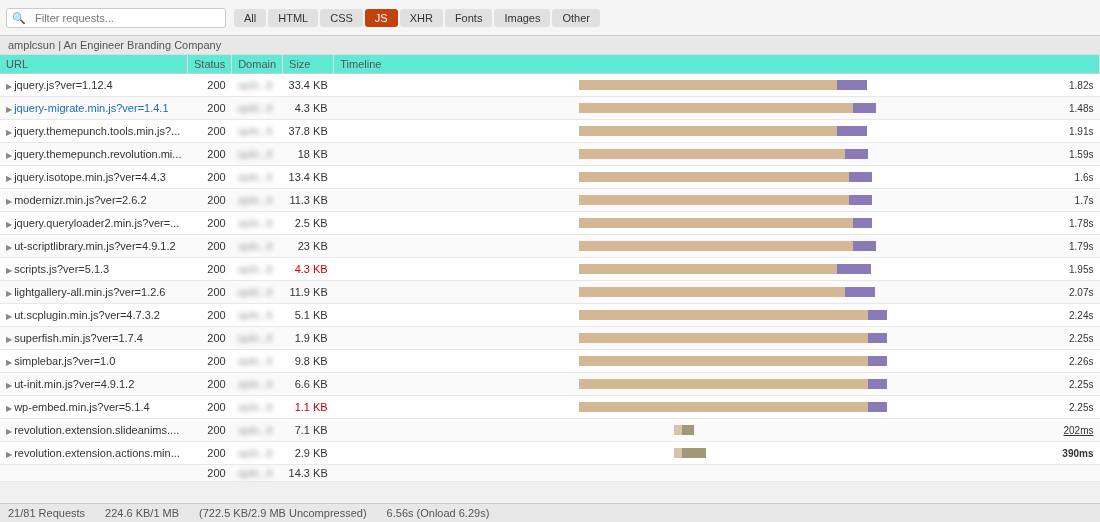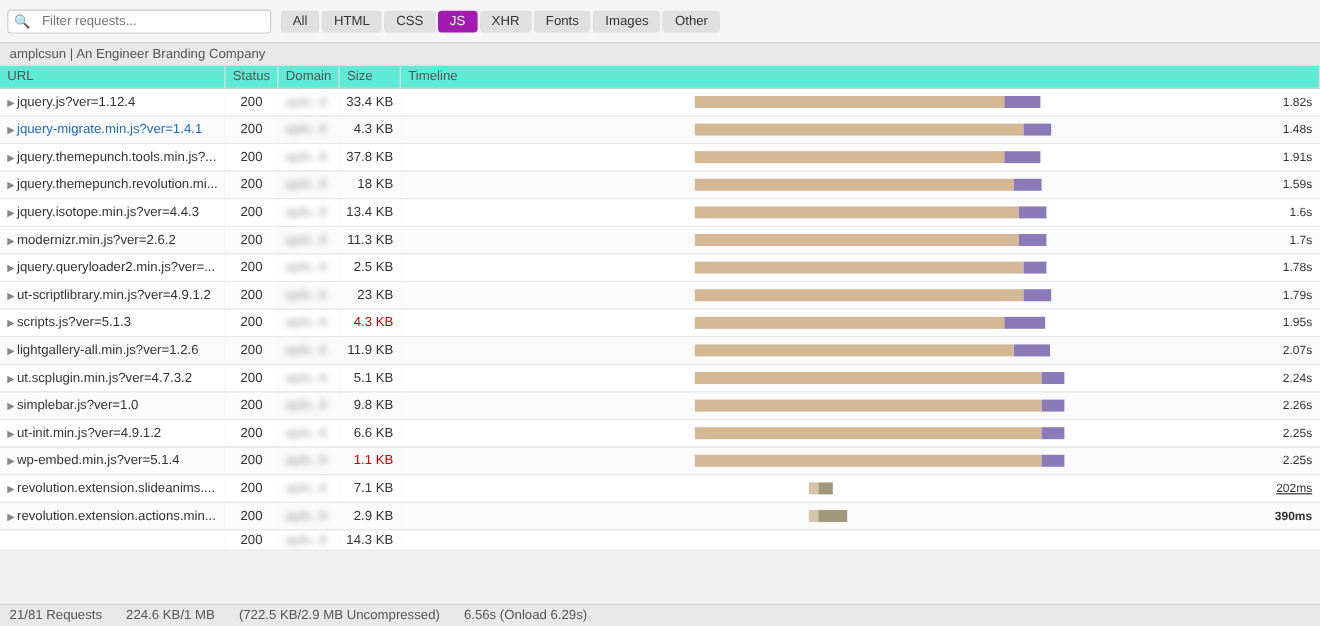--- a/index.html
+++ b/index.html
@@ -31,21 +31,21 @@
     .filter-btn {
       padding: 3px 10px;
       border: none;
       border-radius: 3px;
       font-size: 11px;
       cursor: pointer;
       background: #e0e0e0;
       color: #333;
     }
     .filter-btn.active {
-      background: #a21caf;
+      background: #c2410c;
       color: white;
     }
 
     
     .blurred {
       color: transparent;
       text-shadow: 0 0 5px rgba(0,0,0,0.4);
       user-select: none;
     }
 
@@ -86,21 +86,21 @@
       padding: 2px 6px;
       white-space: nowrap;
       overflow: hidden;
       text-overflow: ellipsis;
     }
     .col-url { width: 210px; max-width: 210px; }
     .col-status { width: 50px; text-align: center; }
     .col-domain { width: 90px; max-width: 90px; }
     .col-size { width: 70px; text-align: right; }
 
-    .status-200 { color: #333; }
+    .status-200 { color: #333; text-align: right; }
 
     .expand-icon {
       color: #888;
       margin-right: 2px;
       font-size: 10px;
     }
 
     
     .timeline-cell {
       position: relative;
@@ -361,20 +361,36 @@
               <div class="timeline-bar-wrap" style="position: relative;">
                 <div style="display: inline-block; width: 239px; height: 10px;"></div>
                 <div class="bar-waiting" style="width: 289px;"></div>
                 <div class="bar-receiving" style="width: 19px;"></div>
               </div>
               <span class="bar-label">2.24s</span>
             </div>
           </td>
         </tr>
         <tr>
+          <td class="col-url"><span class="expand-icon" style="font-size: 8px; color: rgb(136, 136, 136);">▶</span><span>superfish.min.js?ver=1.7.4</span></td>
+          <td class="col-status status-200">200</td>
+          <td class="col-domain blurred">apilc..tt</td>
+          <td class="col-size">1.9 KB</td>
+          <td style="width: 100%;">
+            <div class="timeline-cell">
+              <div class="timeline-bar-wrap" style="position: relative;">
+                <div style="display: inline-block; width: 239px; height: 10px;"></div>
+                <div class="bar-waiting" style="width: 289px;"></div>
+                <div class="bar-receiving" style="width: 19px;"></div>
+              </div>
+              <span class="bar-label">2.25s</span>
+            </div>
+          </td>
+        </tr>
+        <tr>
           <td class="col-url"><span class="expand-icon" style="font-size: 8px; color: rgb(136, 136, 136);">▶</span><span>simplebar.js?ver=1.0</span></td>
           <td class="col-status status-200">200</td>
           <td class="col-domain blurred">apilc..tt</td>
           <td class="col-size">9.8 KB</td>
           <td style="width: 100%;">
             <div class="timeline-cell">
               <div class="timeline-bar-wrap" style="position: relative;">
                 <div style="display: inline-block; width: 239px; height: 10px;"></div>
                 <div class="bar-waiting" style="width: 289px;"></div>
                 <div class="bar-receiving" style="width: 19px;"></div>

